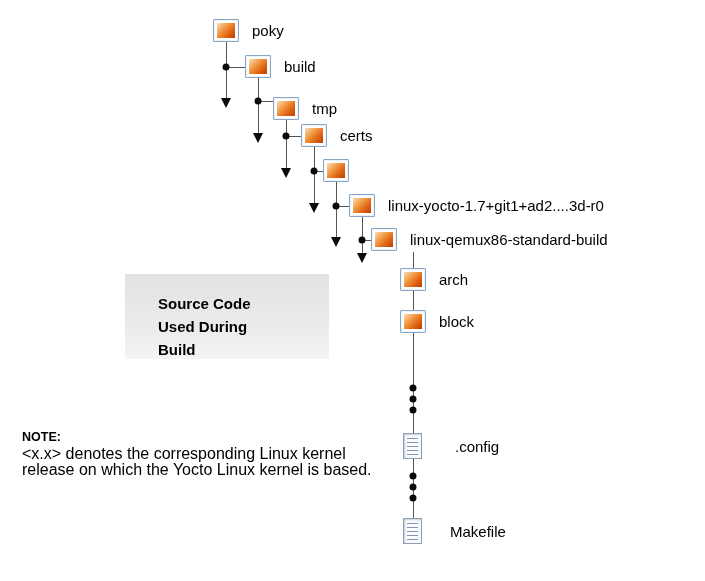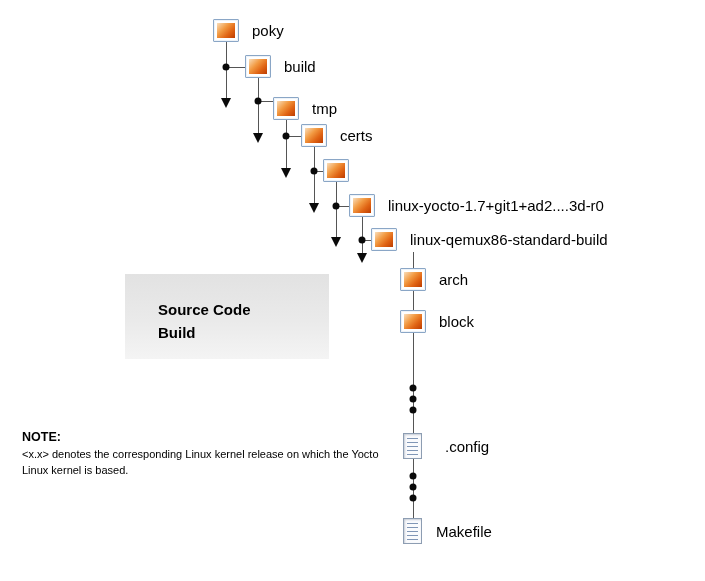--- a/index.html
+++ b/index.html
@@ -33,27 +33,27 @@
     box-shadow:inset 1px 1px 2px rgba(110,125,150,.38);
   }
   .icon-file::before{
     content:"";position:absolute;left:3px;right:3px;top:4px;height:18px;
     background:repeating-linear-gradient(to bottom,#8096b6 0,#8096b6 1.5px,transparent 1.5px,transparent 4px);
   }
   
   #callout{
     position:absolute;left:125px;top:274px;width:204px;height:85px;z-index:2;
     background:linear-gradient(to bottom,#e2e2e2 0%,#eaeaea 55%,#f4f4f4 100%);
-    padding:24px 0 0 33px;box-sizing:border-box;
+    padding:18px 0 0 33px;box-sizing:border-box;
   }
   #callout .callout-line{font-weight:bold;font-size:15px;line-height:23px;}
   
   #note{position:absolute;left:22px;top:430px;width:360px;z-index:2;}
   #note .note-title{font-weight:bold;font-size:12.5px;}
-  #note .note-body{font-size:11px;line-height:16px;margin-top:2px;}
+  #note .note-body{font-size:16px;line-height:16px;margin-top:2px;}
 </style>
 </head>
 <body>
 
 <div id="canvas">
 
   <div class="vline" style="left:226px;top:42px;height:56px"></div>
   <div class="arrow" style="left:226px;top:98px"></div>
   <div class="hline" style="left:226px;top:67px;width:19px"></div>
   <div class="dot" style="left:226px;top:67px"></div>
@@ -131,32 +131,33 @@
     <span class="icon-folder"></span>
     <span class="node-label">arch</span>
   </div>
 
   <div class="node" style="left:400px;top:310px">
     <span class="icon-folder"></span>
     <span class="node-label">block</span>
   </div>
 
 
-  <div class="node" style="left:403px;top:433px;gap:23px">
+  <div class="node" style="left:403px;top:433px;gap:33px">
     <span class="icon-file"></span>
     <span class="node-label">.config</span>
   </div>
 
-  <div class="node" style="left:403px;top:518px;gap:14px">
+  <div class="node" style="left:403px;top:518px;gap:28px">
     <span class="icon-file"></span>
     <span class="node-label">Makefile</span>
   </div>
 
   <div id="callout">
     <div class="callout-line">Source Code</div>
+    <div class="callout-line">Used During</div>
     <div class="callout-line">Build</div>
   </div>
 
   <div id="note">
     <div class="note-title">NOTE:</div>
     <div class="note-body">&lt;x.x&gt; denotes the corresponding Linux kernel release on which the Yocto Linux kernel is based.</div>
   </div>
 
 </div>
 

